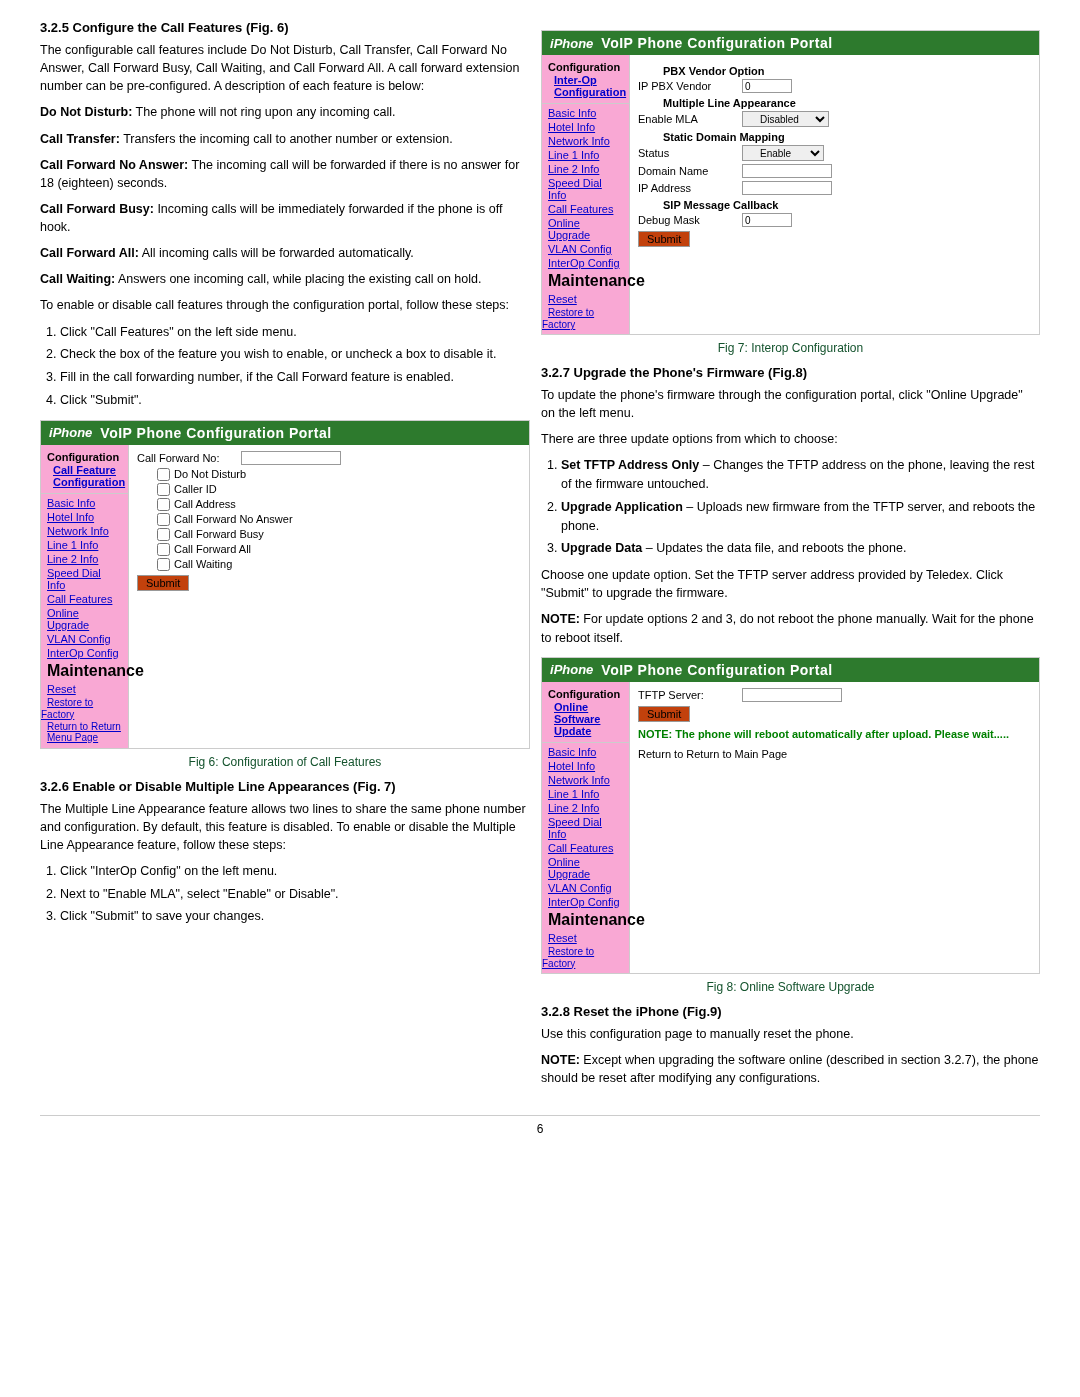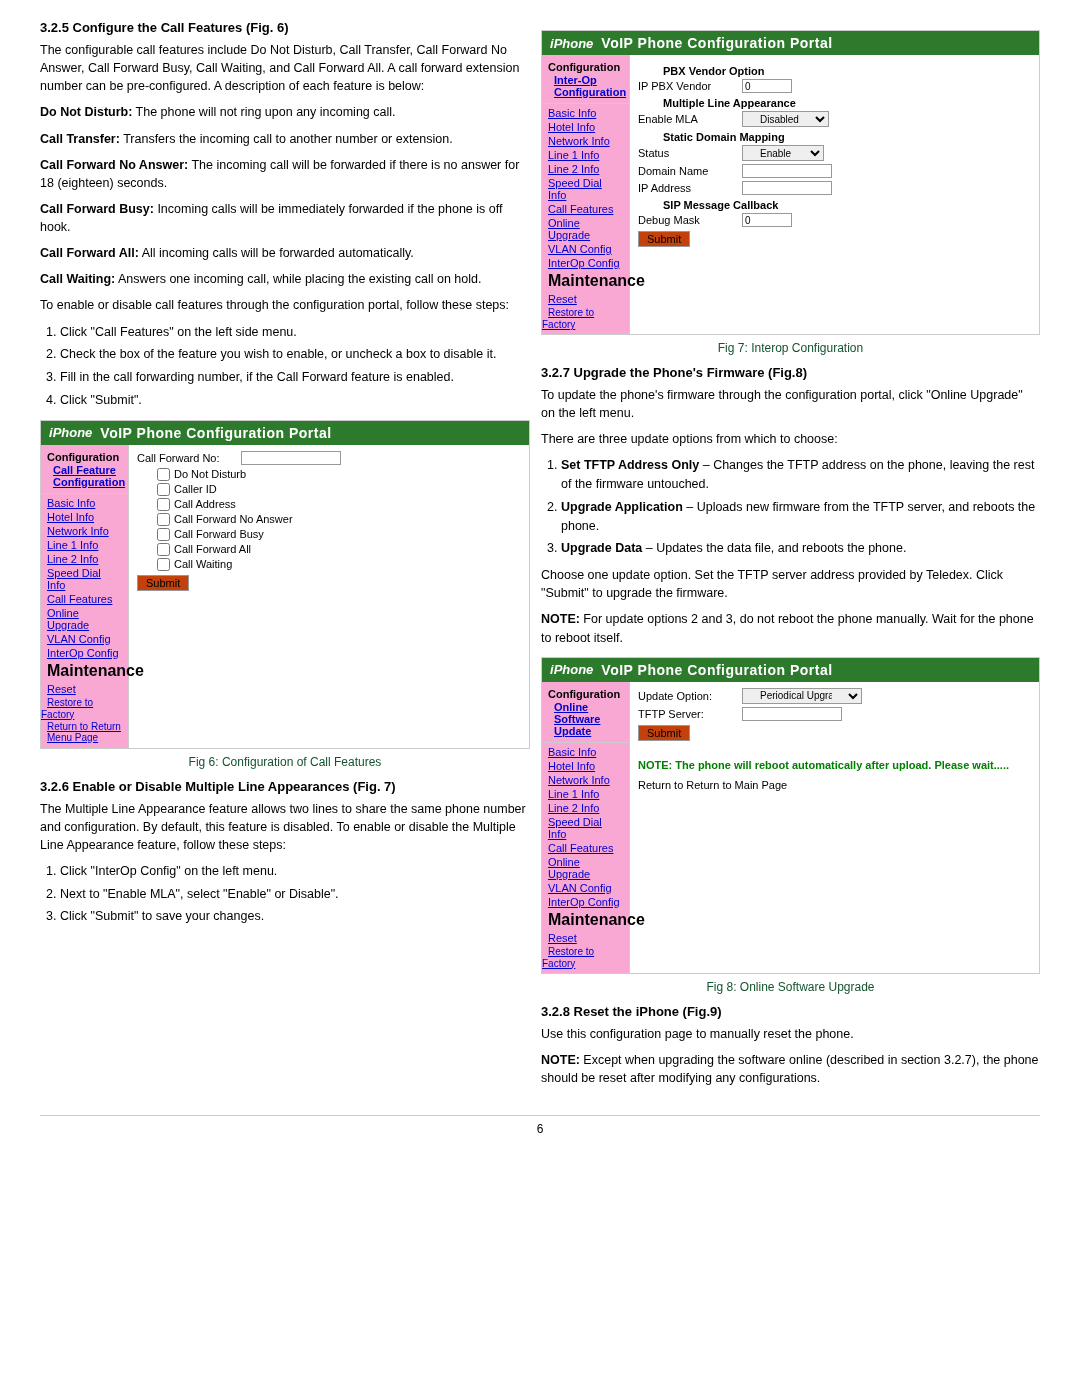--- a/index.html
+++ b/index.html
@@ -380,36 +380,27 @@
           <a>Call Features</a>
           <a>Online Upgrade</a>
           <a>VLAN Config</a>
           <a>InterOp Config</a>
           <div class="nav-bold">Maintenance</div>
           <a>Reset</a>
           <span class="nav-restore">Restore to Factory</span>
         </div>
         <div class="portal-content">
           <div class="field-row">
-            <span class="field-label">Update Option:</span>
-            <select class="field-select" style="width:120px;">
-              <option>Periodical Upgrade</option>
-              <option>Set TFTP Address Only</option>
-              <option>Upgrade Application</option>
-              <option>Upgrade Data</option>
-            </select>
-          </div>
-          <div class="field-row">
             <span class="field-label">TFTP Server:</span>
             <input class="field-input" style="width: 100px;">
           </div>
           <div style="margin-top:4px;">
             <button class="submit-btn">Submit</button>
           </div>
-          <div style="margin-top:18px;">
+          <div style="margin-top:6px;">
             <span class="note-green">NOTE: The phone will reboot automatically after upload. Please wait.....</span>
           </div>
           <div style="margin-top:8px;">
             <span>Return to </span><a>Return to Main Page</a>
           </div>
         </div>
       </div>
     </div>
 
     <div class="fig-caption">Fig 8: Online Software Upgrade</div>

